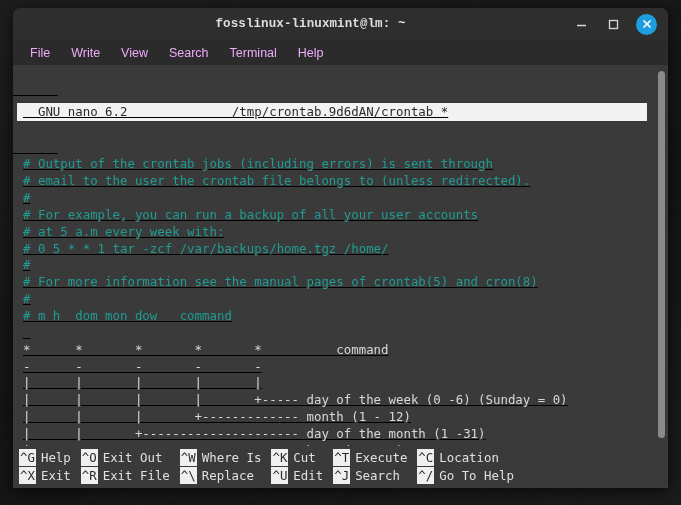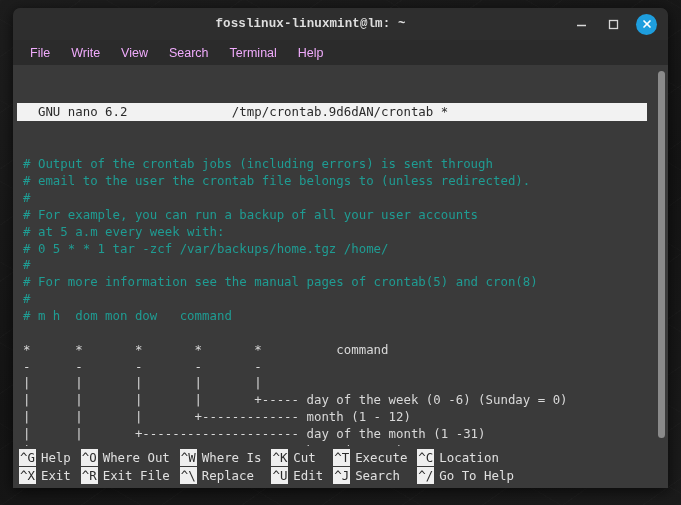--- a/index.html
+++ b/index.html
@@ -99,20 +99,21 @@
     white-space: nowrap;
   }
 
   
   .term-wrap {
     flex: 1 1 auto;
     display: flex;
     background: #3a3a3a;
     overflow: hidden;
     position: relative;
+    text-decoration: underline;
   }
   .term {
     flex: 1 1 auto;
     background: #3a3a3a;
     padding: 0;
     overflow: hidden;
     font-family: "DejaVu Sans Mono", monospace;
     font-size: 12.4px;
     line-height: 16.85px;
     white-space: pre;
@@ -238,21 +239,21 @@
           <span class="key-label">Help</span>
         </div>
         <div class="key-row">
           <span class="key-combo">^X</span>
           <span class="key-label">Exit</span>
         </div>
       </div>
       <div class="key-col">
         <div class="key-row">
           <span class="key-combo">^O</span>
-          <span class="key-label">Where Out</span>
+          <span class="key-label">Exit Out</span>
         </div>
         <div class="key-row">
           <span class="key-combo">^R</span>
           <span class="key-label">Exit File</span>
         </div>
       </div>
       <div class="key-col">
         <div class="key-row">
           <span class="key-combo">^W</span>
           <span class="key-label">Where Is</span>

